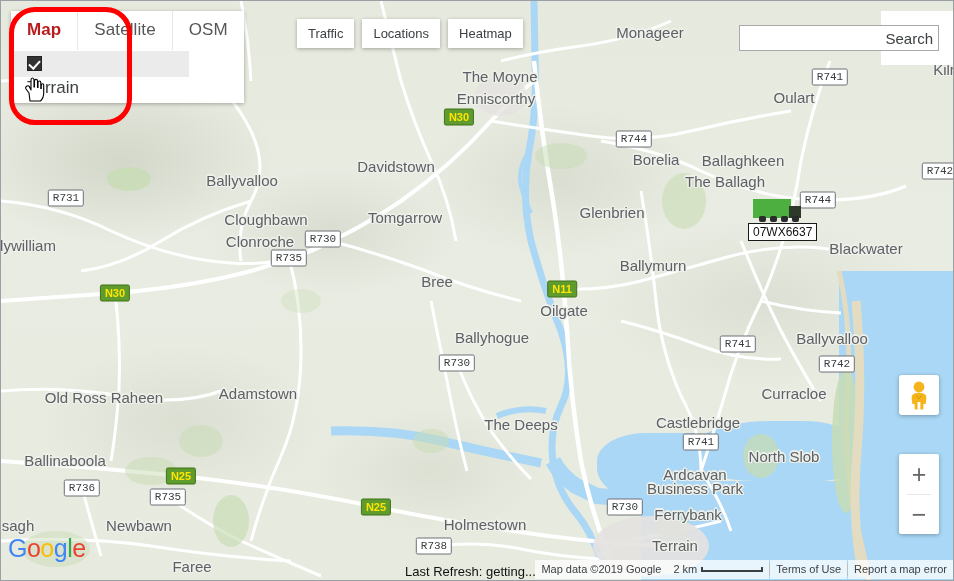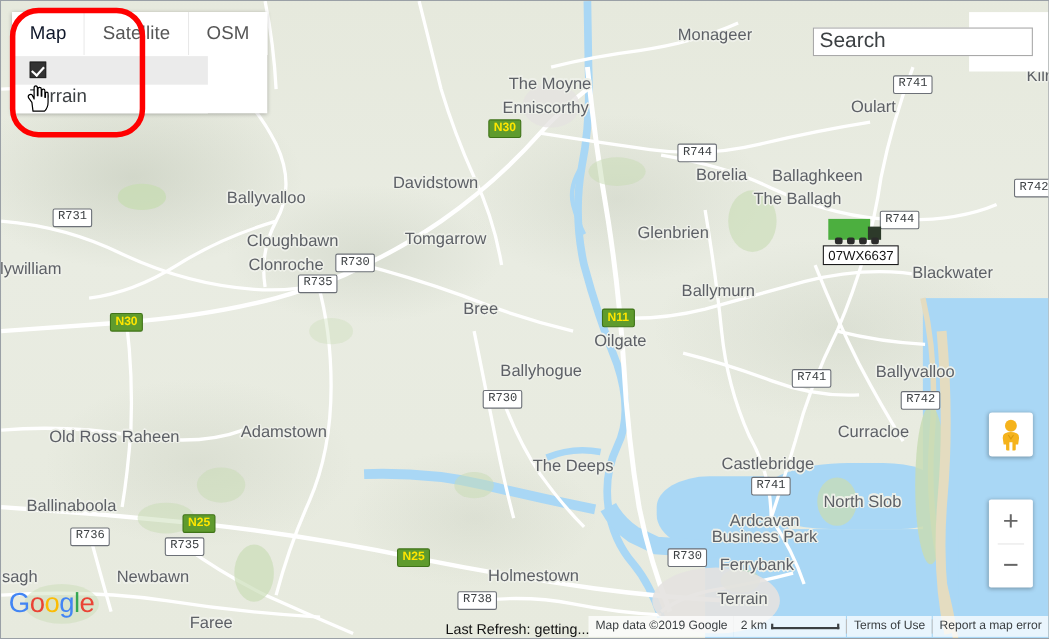--- a/index.html
+++ b/index.html
@@ -99,22 +99,22 @@
     font-size: 17px;
     color: #565656;
     cursor: pointer;
     background: #fff;
     border-right: 1px solid #e6e6e6;
     user-select: none;
     letter-spacing: .1px;
   }
   .mt-tab:last-child { border-right: none; }
   .mt-tab.active {
-    color: #0f172a;
-    font-weight: normal;
+    color: #b91c1c;
+    font-weight: bold;
   }
   #maptype-dropdown {
     background: #fff;
     width: 178px;
     border-top: 1px solid #fff;
   }
   .mt-opt-row {
     background: #ebebeb;
     height: 26px;
     position: relative;
@@ -207,24 +207,25 @@
     box-sizing: border-box;
     z-index: 19;
   }
   #search-input {
     width: 100%;
     height: 100%;
     border: none;
     outline: none;
     background: transparent;
     font-family: "Liberation Sans", sans-serif;
-    font-size: 19px;
+    font-size: 15px;
     color: #222;
     padding: 0 5px;
     box-sizing: border-box;
+    text-align: right;
   }
   #search-input::placeholder { color: #3c4043; opacity: 1; }
   #search-blank-panel {
     position: absolute;
     right: 0px;
     top: 10px;
     width: 72px;
     height: 54px;
     background: #fff;
     z-index: 17;
@@ -540,20 +541,25 @@
       <div class="mt-opt-label">Terrain</div>
     </div>
   </div>
 
   <svg id="hand-cursor" viewBox="0 0 22 26">
     <path d="M7,24 L6,16 L3,12 Q2,10 4,9 Q6,8 7,11 L8,13 L8,3 Q8,1 9.5,1 Q11,1 11,3 L11,10 L11.5,10 L11.5,4 Q11.5,2.4 13,2.4 Q14.5,2.4 14.5,4 L14.5,10.5 L15,10.5 L15,5.5 Q15,4 16.4,4 Q17.8,4 17.8,5.5 L17.8,11.5 L18.3,11.5 L18.3,8 Q18.3,6.7 19.5,6.7 Q20.7,6.7 20.7,8 L20.7,16 Q20.7,21 17.5,24 Z" fill="#fff" stroke="#000" stroke-width="1.1" stroke-linejoin="round"></path>
   </svg>
 
   <div id="red-annotation"></div>
 
+  <div id="top-buttons">
+    <div class="topbtn">Traffic</div>
+    <div class="topbtn">Locations</div>
+    <div class="topbtn">Heatmap</div>
+  </div>
 
   <div id="search-blank-panel"></div>
   <div id="search-box">
     <input id="search-input" type="text" placeholder="Search" style="">
   </div>
 
   <div id="pegman-control">
     <svg viewBox="0 0 40 40" width="40" height="40">
       <circle cx="20" cy="12" r="5.4" fill="#f5b31c"></circle>
       <path d="M14.4,19 Q20,16.6 25.6,19 Q27.6,20 27.4,23.5 L26.6,29 L24.4,29 L24.4,33.6 Q24.4,34.6 23.2,34.6 L21.4,34.6 L21.4,27 L18.6,27 L18.6,34.6 L16.8,34.6 Q15.6,34.6 15.6,33.6 L15.6,29 L13.4,29 L12.6,23.5 Q12.4,20 14.4,19 Z" fill="#f5b31c"></path>

